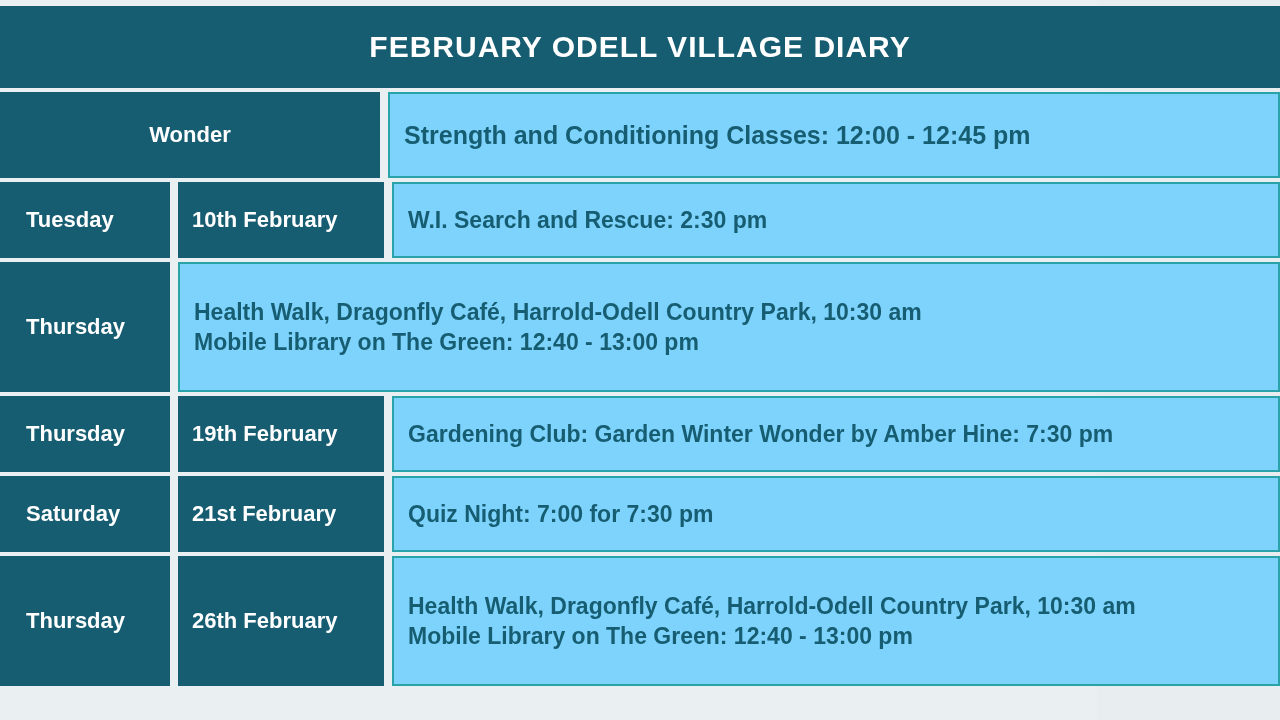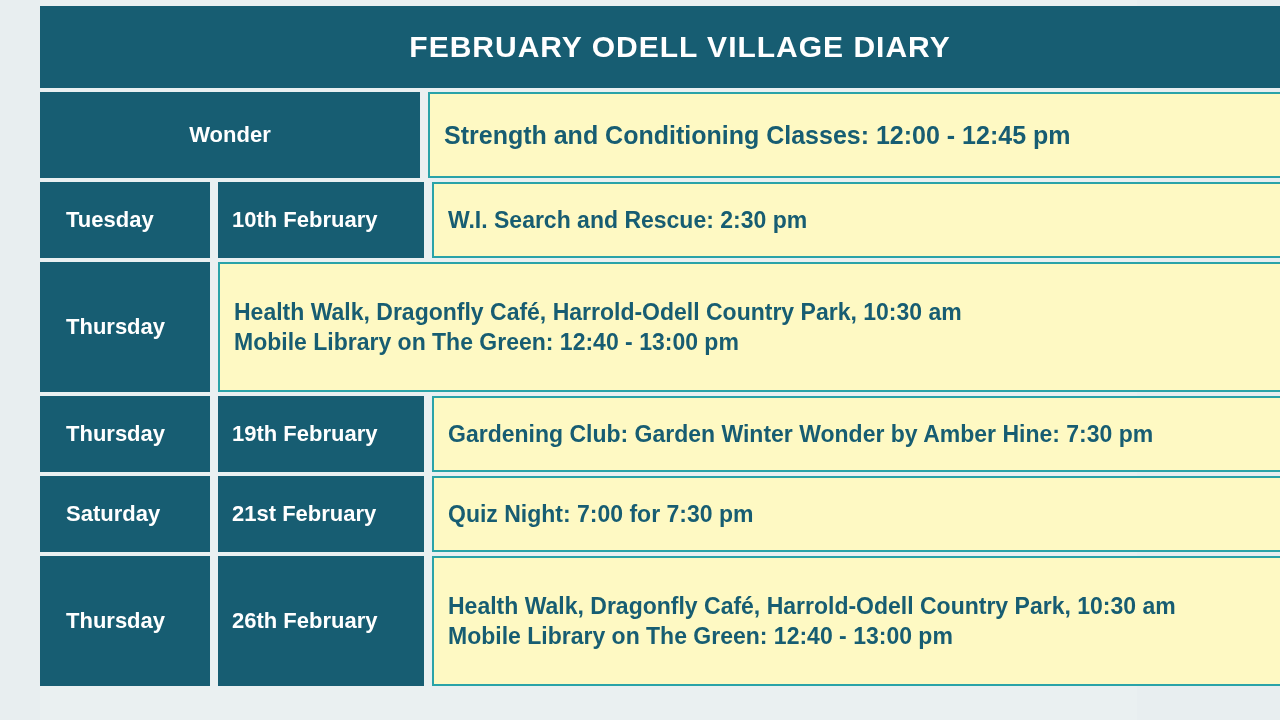--- a/index.html
+++ b/index.html
@@ -13,21 +13,20 @@
     font-family: "Liberation Sans", sans-serif;
     overflow: hidden;
   }
   .page {
     position: relative;
     width: 1097px;
     height: 720px;
     background: #eaf0f1;
     box-sizing: border-box;
     padding: 0 0 0 0;
-    margin-left: 40px;
   }
   .diary {
     position: absolute;
     left: 0;
     top: 6px;
     width: 1280px;
     background: transparent;
     display: flex;
     flex-direction: column;
     gap: 4px;
@@ -72,21 +71,21 @@
   }
   .datecell {
     width: 206px;
     margin-left: 4px;
     padding-left: 14px;
     font-size: 22px;
   }
   .events {
     flex: 1;
     margin-left: 4px;
-    background: #fef9c3;
+    background: #7dd3fc;
     border: 2px solid #2aa3a8;
     box-sizing: border-box;
     display: flex;
     flex-direction: column;
     justify-content: center;
     padding: 6px 0 6px 14px;
   }
   .event-line {
     color: #175d72;
     font-size: 23px;

